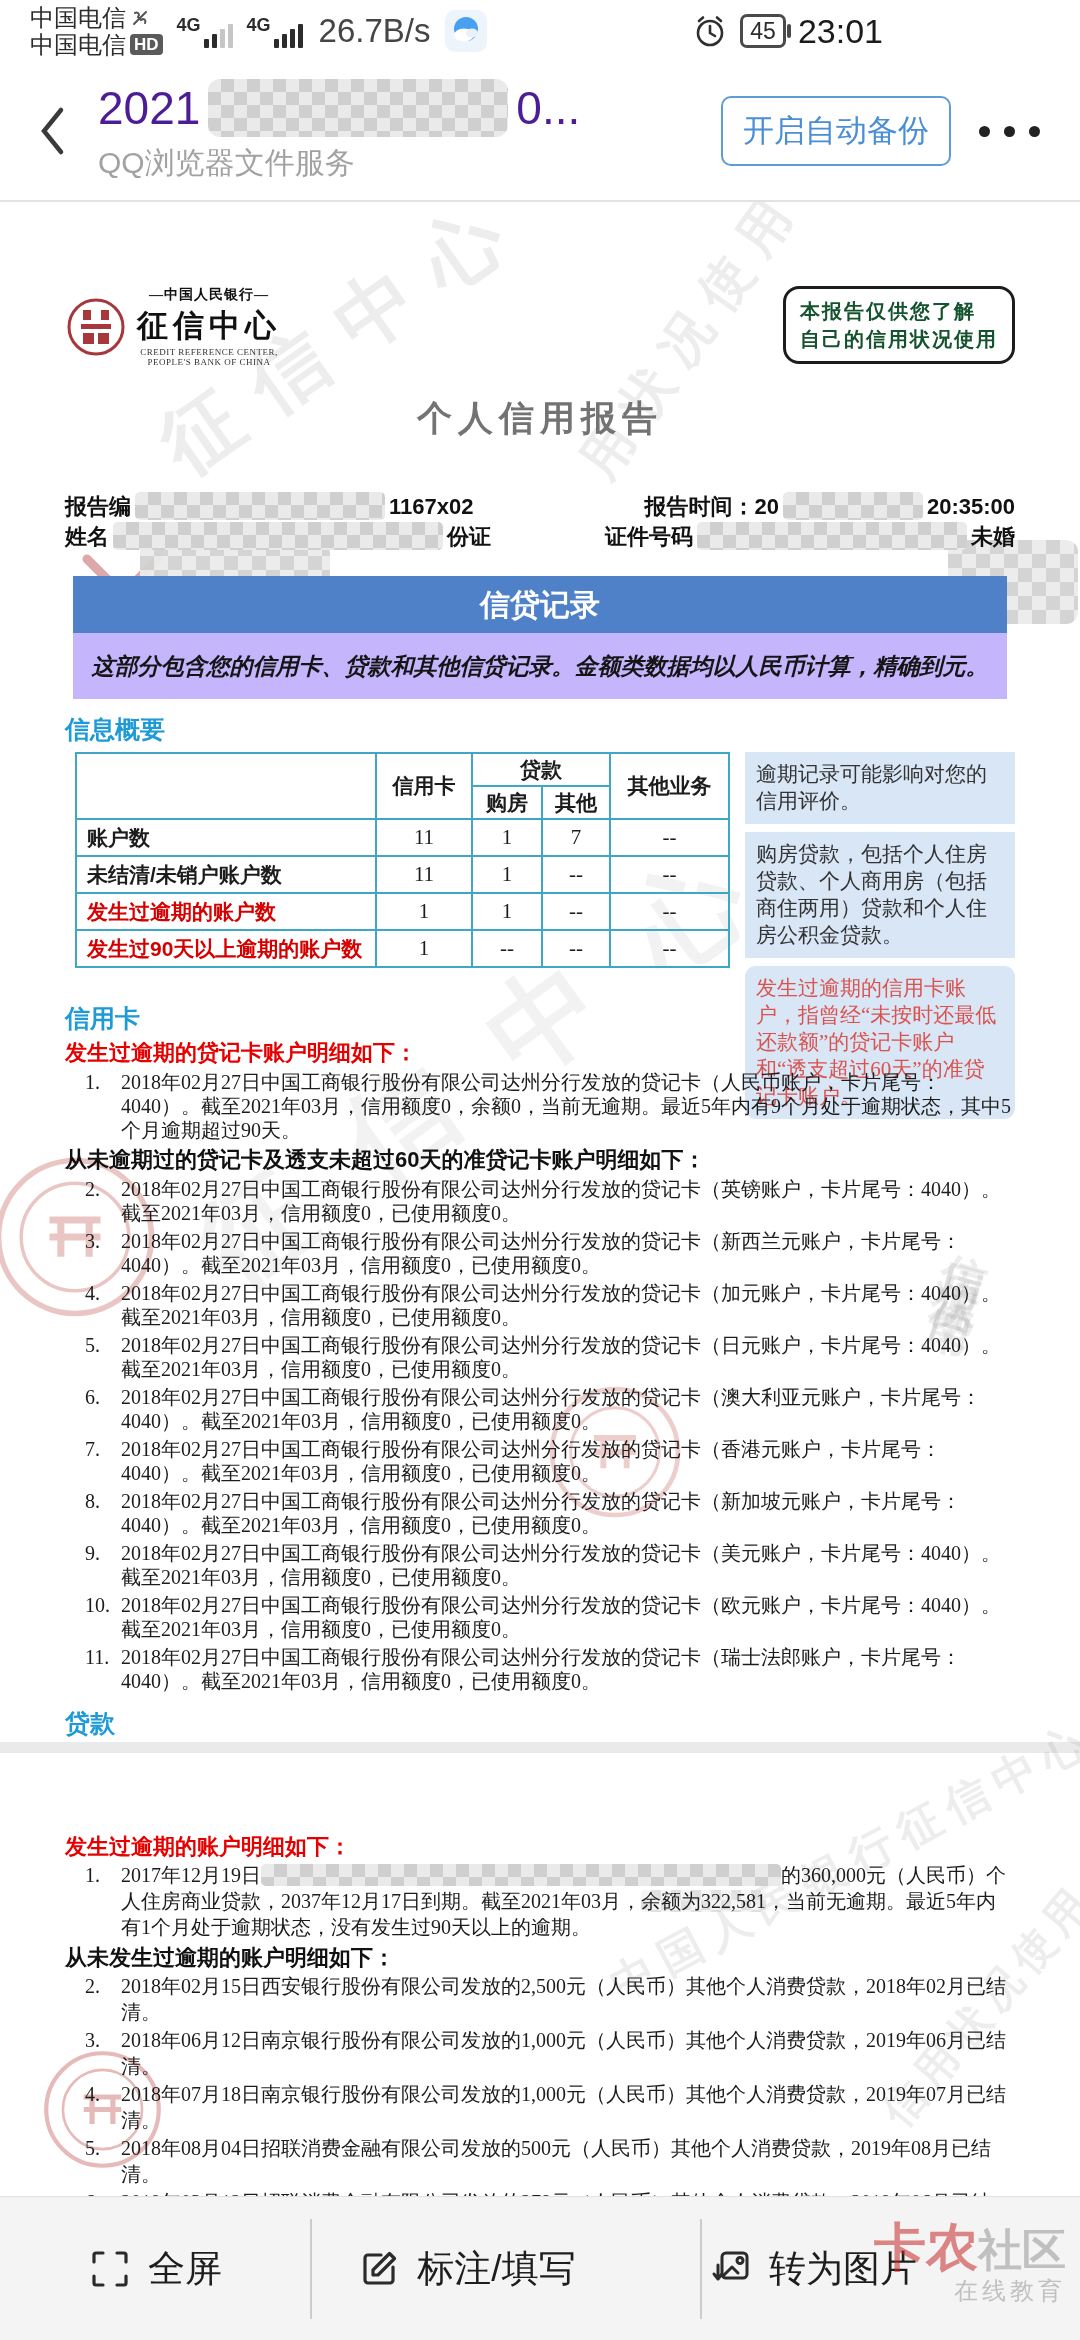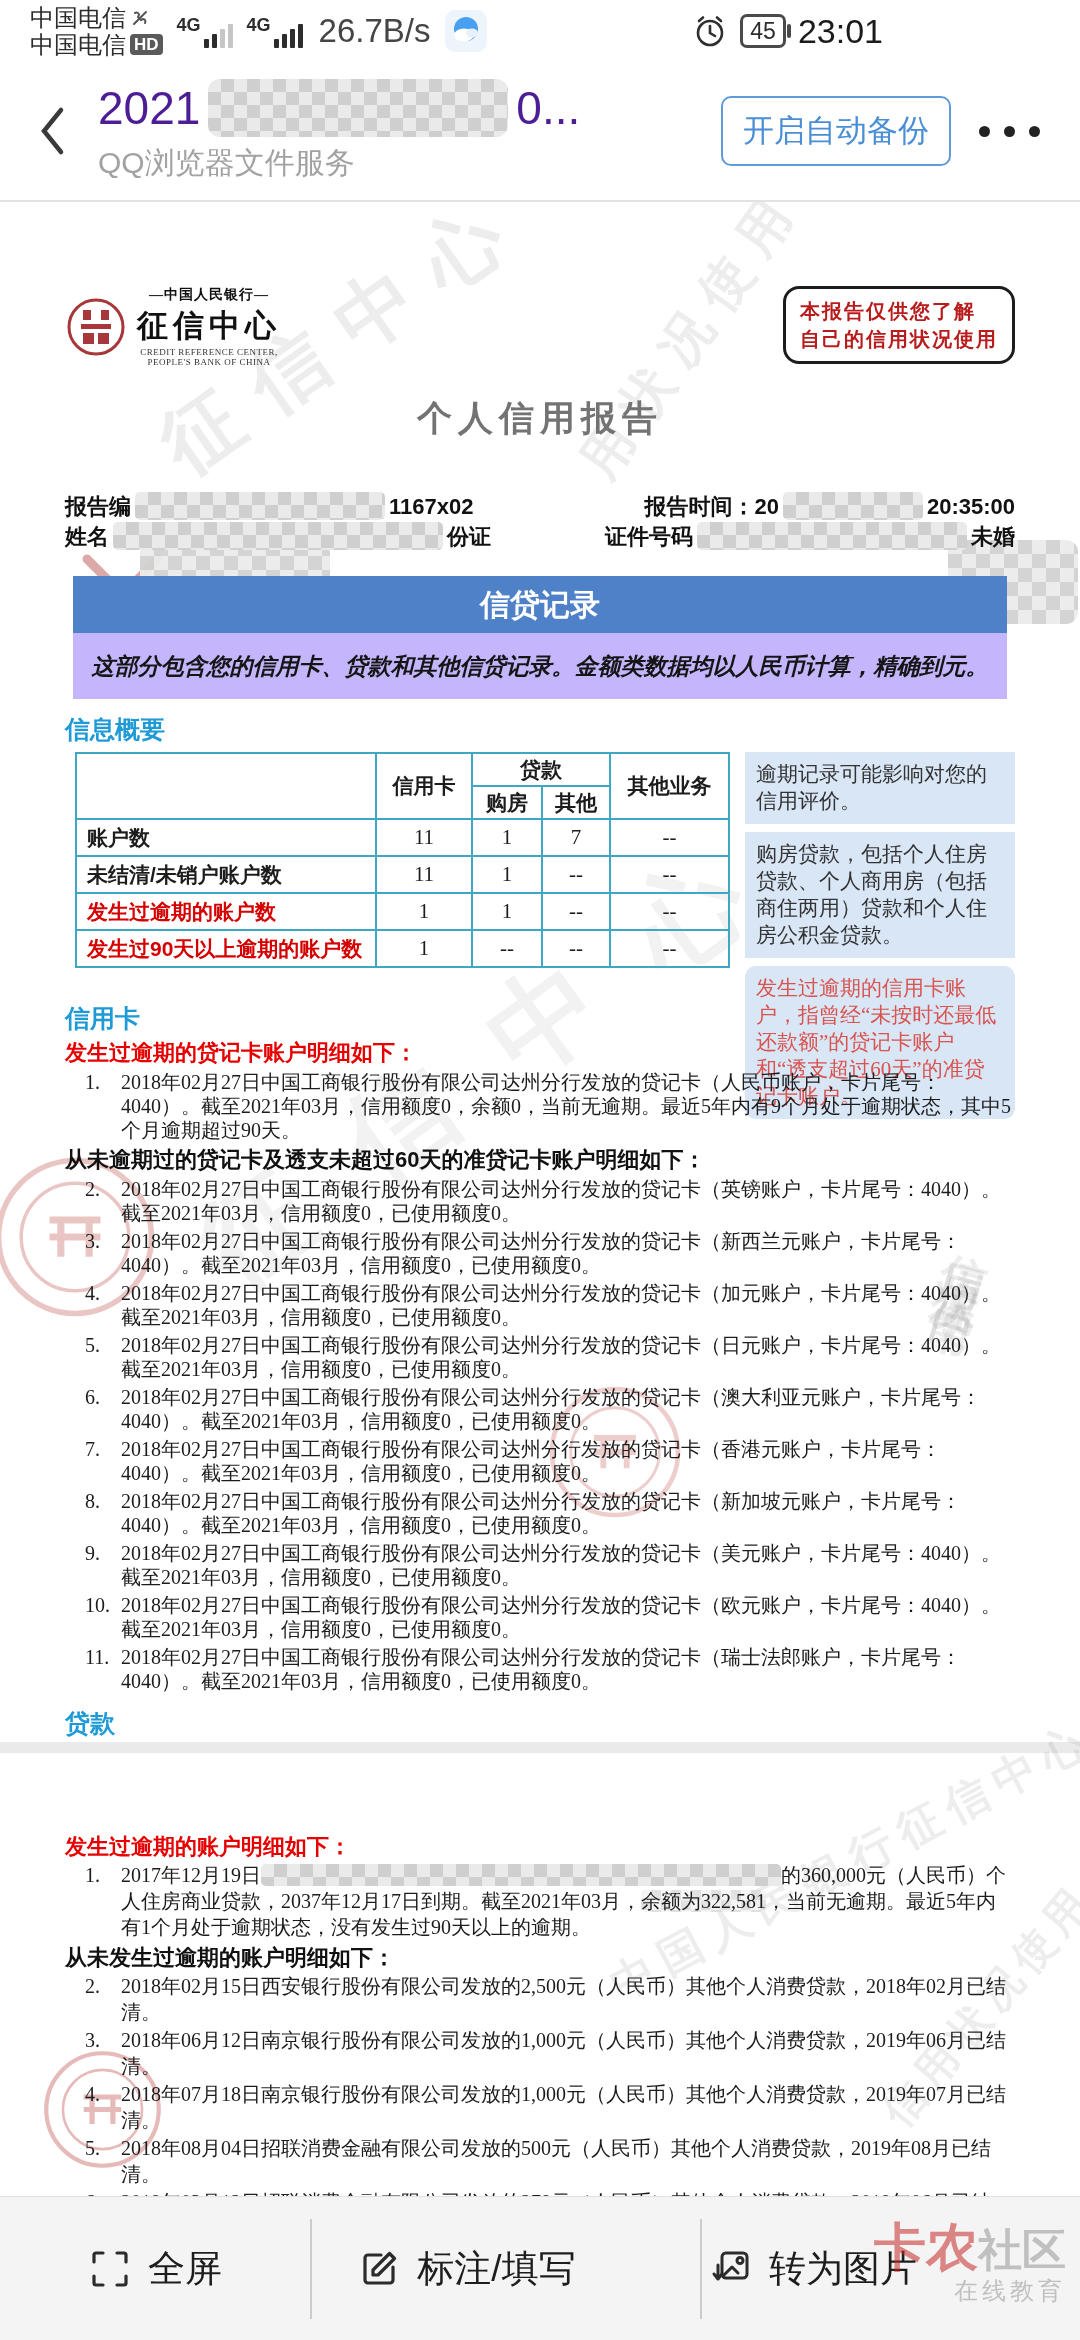--- a/index.html
+++ b/index.html
@@ -62,21 +62,21 @@
       font-family:"Liberation Serif",serif;transform-origin:left top;}
   .stamp{position:absolute;pointer-events:none;}
 
   .logo-row{display:flex;justify-content:space-between;align-items:flex-start;padding-top:84px;}
   .logo{display:flex;gap:10px;align-items:center;}
   .logo-txt{text-align:center;}
   .l-bank{font-size:14px;font-weight:bold;color:#111;letter-spacing:1px;}
   .l-name{font-size:31px;font-weight:bold;color:#111;letter-spacing:5px;margin-top:1px;}
   .l-en{font-size:9px;color:#333;letter-spacing:.5px;}
   .notice{border:3px solid #1c1c1c;border-radius:16px;padding:8px 14px;font-size:20px;font-weight:bold;
-          line-height:28px;letter-spacing:2px;color:#b91c1c;}
+          line-height:28px;letter-spacing:2px;color:#14532d;}
   .doc-title{margin:28px 0 0 0;text-align:center;font-size:35px;font-weight:bold;letter-spacing:6px;color:#737373;
              font-family:"Liberation Sans",sans-serif;}
   .meta{margin-top:50px;font-family:"Liberation Sans",sans-serif;font-weight:bold;font-size:22px;color:#111;}
   .m-row{display:flex;justify-content:space-between;line-height:27px;margin-top:2px;}
   .m-row .px{height:28px;vertical-align:-6px;margin:0 4px;}
   .w250{width:250px;} .w140{width:140px;} .w330{width:330px;} .w270{width:270px;}
 
   .banner{margin:26px 8px 0 8px;height:57px;line-height:57px;text-align:center;color:#fff;
           font-size:30px;font-weight:bold;font-family:"Liberation Sans",sans-serif;}
   .banner.blue{background:#4f81c8;}

